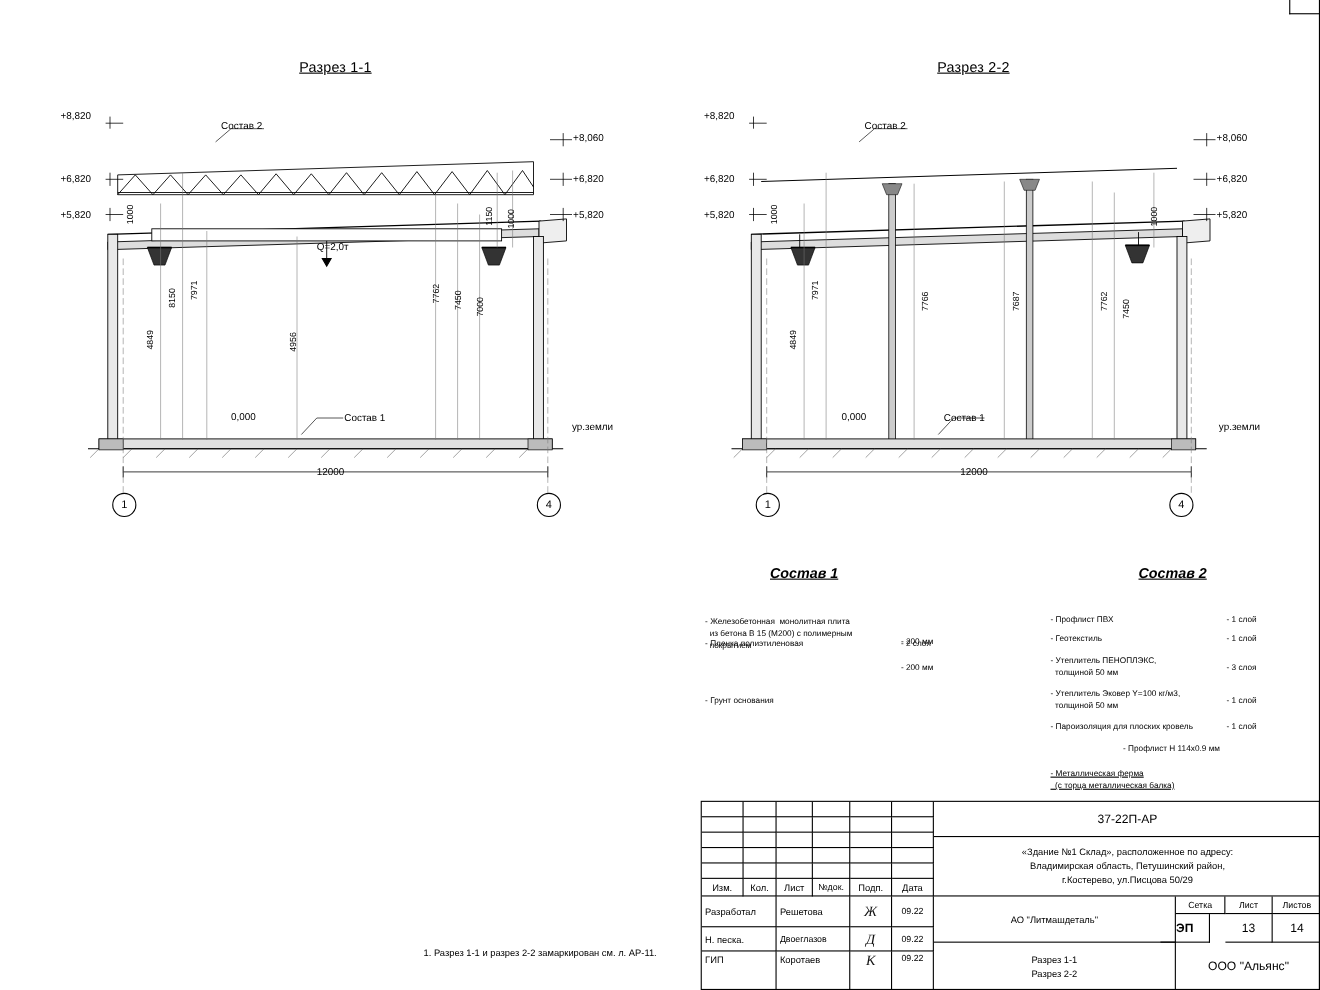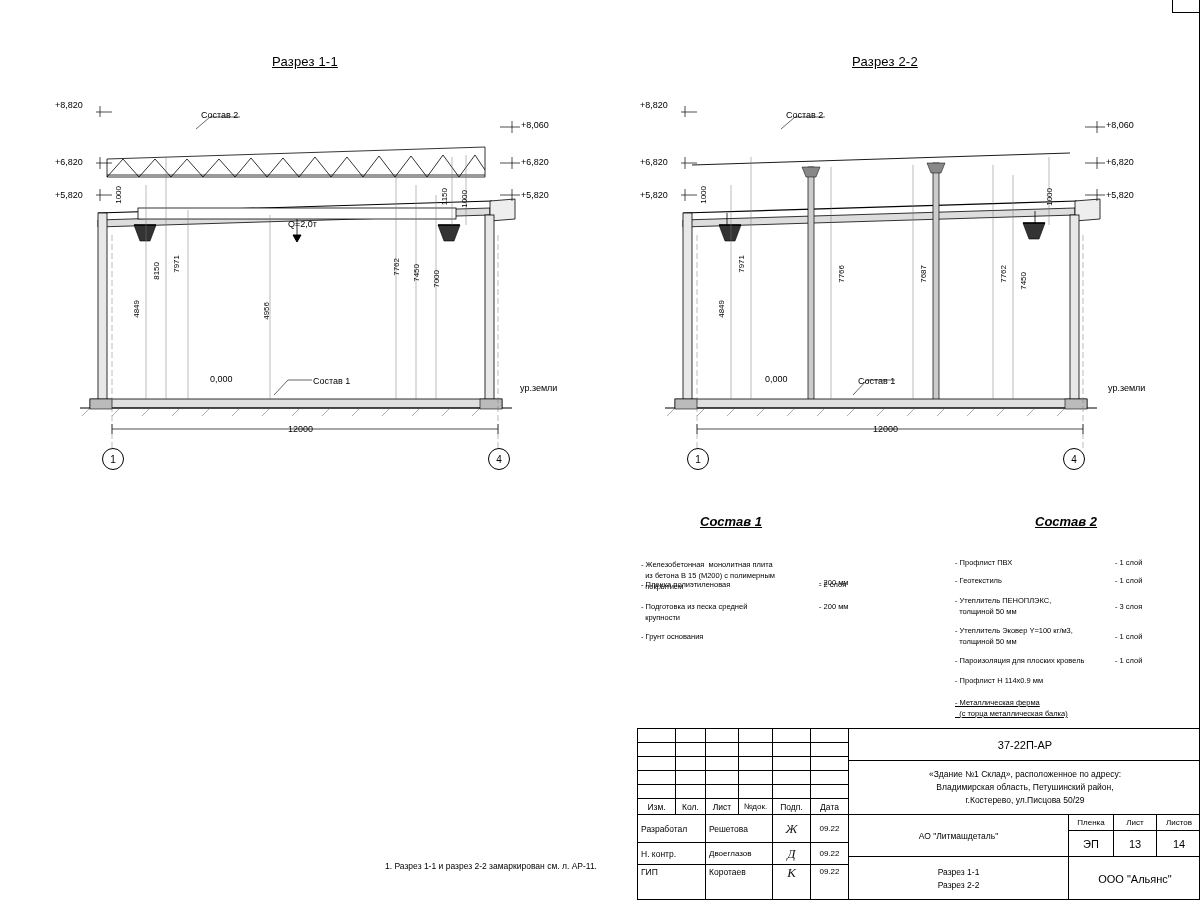--- a/index.html
+++ b/index.html
@@ -296,22 +296,20 @@
       <div class="spec" style="white-space:pre;">- Железобетонная  монолитная плита
   из бетона В 15 (М200) с полимерным
   покрытием</div>
       <div class="spec" style="position:absolute;left:178px;top:18px;">- 200 мм</div>
     </div>
     <div style="position:relative;height:22px;">
       <div class="spec" style="white-space:pre;">- Пленка полиэтиленовая</div>
       <div class="spec" style="position:absolute;left:178px;top:0;">- 2 слоя</div>
     </div>
     <div style="position:relative;height:30px;">
-      <div class="spec" style="white-space:pre;">- Подготовка из песка средней
-  крупности</div>
       <div class="spec" style="position:absolute;left:178px;top:0;">- 200 мм</div>
     </div>
     <div style="position:relative;height:20px;">
       <div class="spec" style="white-space:pre;">- Грунт основания</div>
       <div class="spec" style="position:absolute;left:178px;top:0;"></div>
     </div>
   </div>
 
   <div class="abs" style="left:1035px;top:512px;">
     <span class="ital">Состав 2</span>
@@ -333,21 +331,21 @@
     <div style="position:relative;height:30px;">
       <div class="spec" style="white-space:pre;">- Утеплитель Эковер Y=100 кг/м3,
   толщиной 50 мм</div>
       <div class="spec" style="position:absolute;left:160px;top:6px;">- 1 слой</div>
     </div>
     <div style="position:relative;height:20px;">
       <div class="spec" style="white-space:pre;">- Пароизоляция для плоских кровель</div>
       <div class="spec" style="position:absolute;left:160px;top:0;">- 1 слой</div>
     </div>
     <div style="position:relative;height:22px;">
-      <div class="spec" style="white-space:pre;">- Профлист Н 114х0.9 мм</div>
+      <div class="spec" style="white-space:pre;text-align:center;">- Профлист Н 114х0.9 мм</div>
       <div class="spec" style="position:absolute;left:160px;top:0;"></div>
     </div>
     <div style="position:relative;height:24px;text-decoration:underline;">
       <div class="spec" style="white-space:pre;">- Металлическая ферма
   (с торца металлическая балка)</div>
       <div class="spec" style="position:absolute;left:160px;top:0;"></div>
     </div>
   </div>
 
   <div class="note" style="left:363px;top:861px;margin-left:22px;">1. Разрез 1-1 и разрез 2-2 замаркирован см. л. АР-11.</div>
@@ -396,21 +394,21 @@
     <div class="tbcell" style="left:135px;top:70px;width:38px;height:16px;">Подп.</div>
     <div class="tbcell" style="left:173px;top:70px;width:38px;height:16px;">Дата</div>
 
     <div class="tbcell" style="left:0;top:86px;width:68px;height:28px;justify-content:flex-start;padding-left:3px;">Разработал</div>
     <div class="tbcell" style="left:68px;top:86px;width:67px;height:28px;justify-content:flex-start;padding-left:3px;">Решетова</div>
     <div class="tbcell" style="left:135px;top:86px;width:38px;height:28px;">
         <span class="sig">Ж</span>
       </div>
     <div class="tbcell" style="left:173px;top:86px;width:38px;height:28px;font-size:8px;">09.22</div>
 
-    <div class="tbcell" style="left:0;top:114px;width:68px;height:22px;justify-content:flex-start;padding-left:3px;">Н. контр.</div>
+    <div class="tbcell" style="left:0;top:114px;width:68px;height:22px;justify-content:flex-start;padding-left:3px;">Н. песка.</div>
     <div class="tbcell" style="left:68px;top:114px;width:67px;height:22px;justify-content:flex-start;padding-left:3px;font-size:8px;">Двоеглазов</div>
     <div class="tbcell" style="left:135px;top:114px;width:38px;height:22px;">
         <span class="sig">Д</span>
       </div>
     <div class="tbcell" style="left:173px;top:114px;width:38px;height:22px;font-size:8px;">09.22</div>
 
     <div class="tbcell nb" style="left:0;top:136px;width:68px;height:36px;justify-content:flex-start;padding-left:3px;align-items:flex-start;padding-top:2px;">ГИП</div>
     <div class="tbcell nb" style="left:68px;top:136px;width:67px;height:36px;justify-content:flex-start;padding-left:3px;align-items:flex-start;padding-top:2px;">Коротаев</div>
     <div class="tbcell nb" style="left:135px;top:136px;width:38px;height:36px;align-items:flex-start;">
         <span class="sig">К</span>
@@ -419,24 +417,24 @@
 
     <div class="tbcell tbbig" style="left:211px;top:0;width:352px;height:32px;border-right:none;">37-22П-АР</div>
     <div class="tbcell" style="left:211px;top:32px;width:352px;height:54px;border-right:none;white-space:pre-line;line-height:1.5;">«Здание №1 Склад», расположенное по адресу:
 Владимирская область, Петушинский район,
 г.Костерево, ул.Писцова 50/29</div>
 
     <div class="tbcell" style="left:211px;top:86px;width:220px;height:42px;">АО "Литмашдеталь"</div>
     <div class="tbcell nb" style="left:211px;top:128px;width:220px;height:44px;white-space:pre-line;line-height:1.5;">Разрез 1-1
 Разрез 2-2</div>
 
-    <div class="tbcell" style="left:431px;top:86px;width:45px;height:16px;font-size:8px;">Пленка</div>
+    <div class="tbcell" style="left:431px;top:86px;width:45px;height:16px;font-size:8px;">Сетка</div>
     <div class="tbcell" style="left:476px;top:86px;width:43px;height:16px;font-size:8px;">Лист</div>
     <div class="tbcell nr" style="left:519px;top:86px;width:44px;height:16px;font-size:8px;">Листов</div>
 
-    <div class="tbcell" style="left:431px;top:102px;width:45px;height:26px;font-size:11px;">ЭП</div>
+    <div class="tbcell" style="left:417px;top:102px;width:45px;height:26px;font-size:11px;font-weight:bold;">ЭП</div>
     <div class="tbcell" style="left:476px;top:102px;width:43px;height:26px;font-size:11px;">13</div>
     <div class="tbcell nr" style="left:519px;top:102px;width:44px;height:26px;font-size:11px;">14</div>
 
     <div class="tbcell nb nr" style="left:431px;top:128px;width:132px;height:44px;font-size:11px;">ООО "Альянс"</div>
   </div>
 
 </div>
 
 </body></html>

